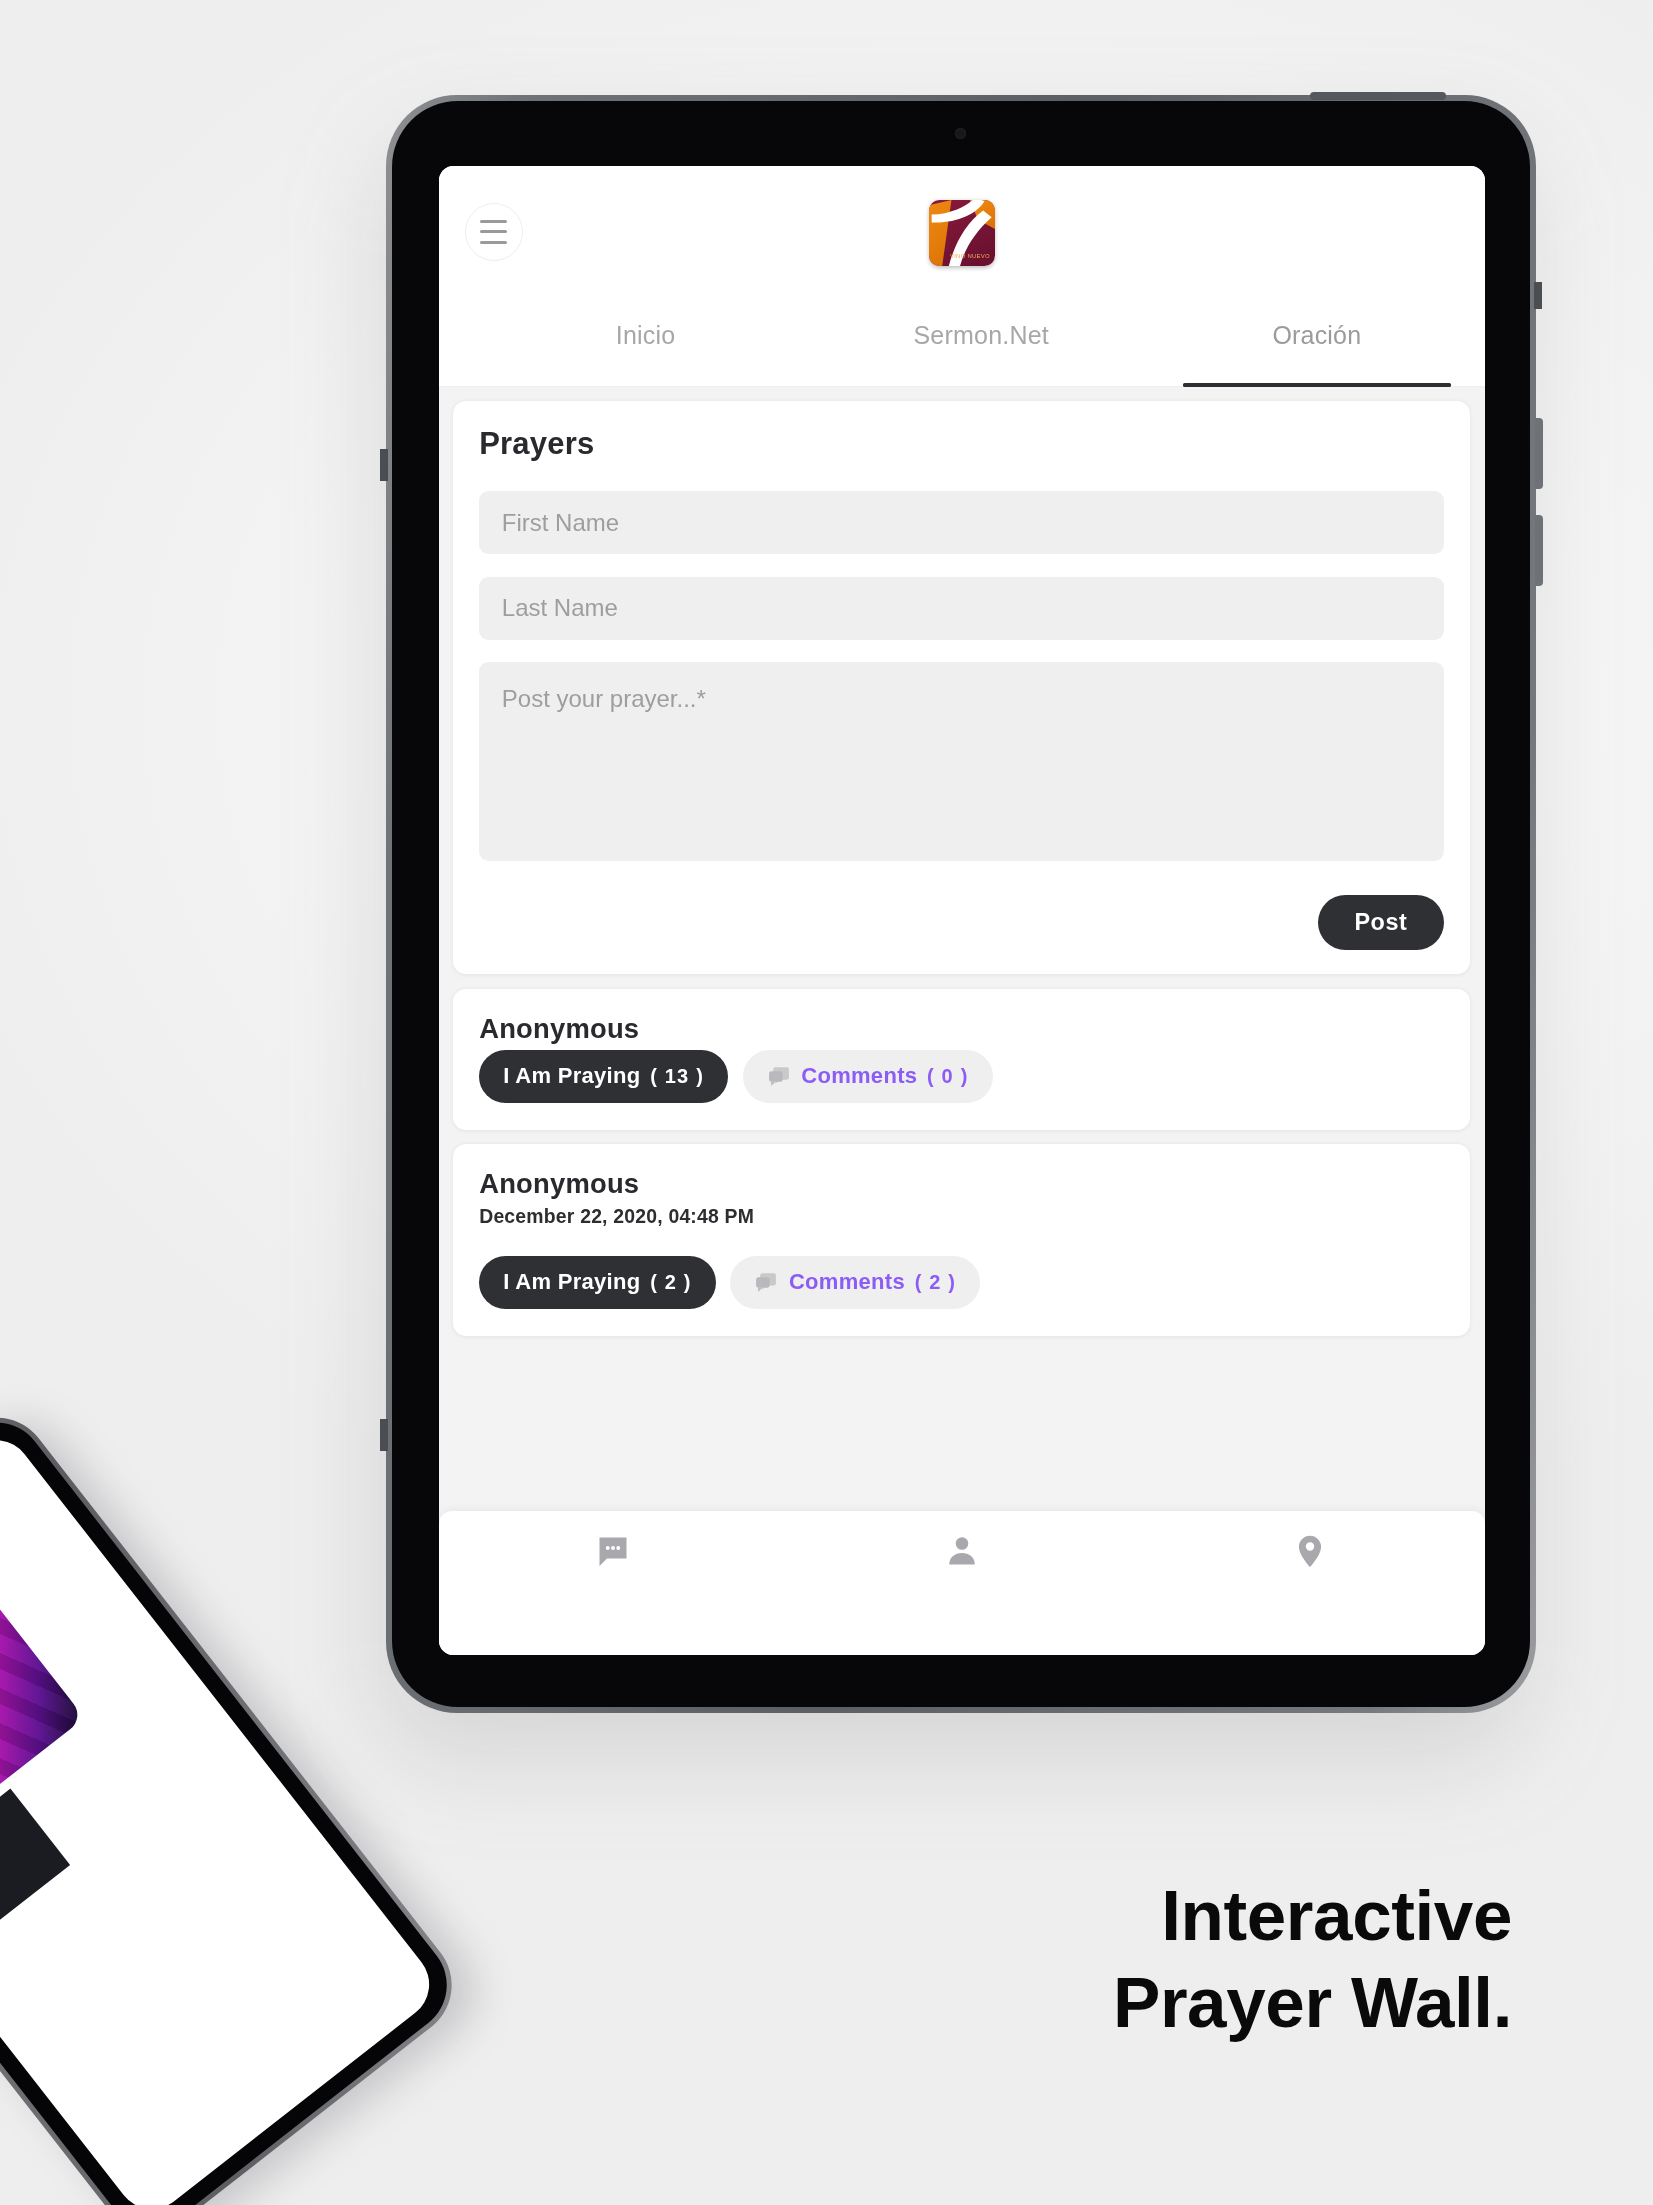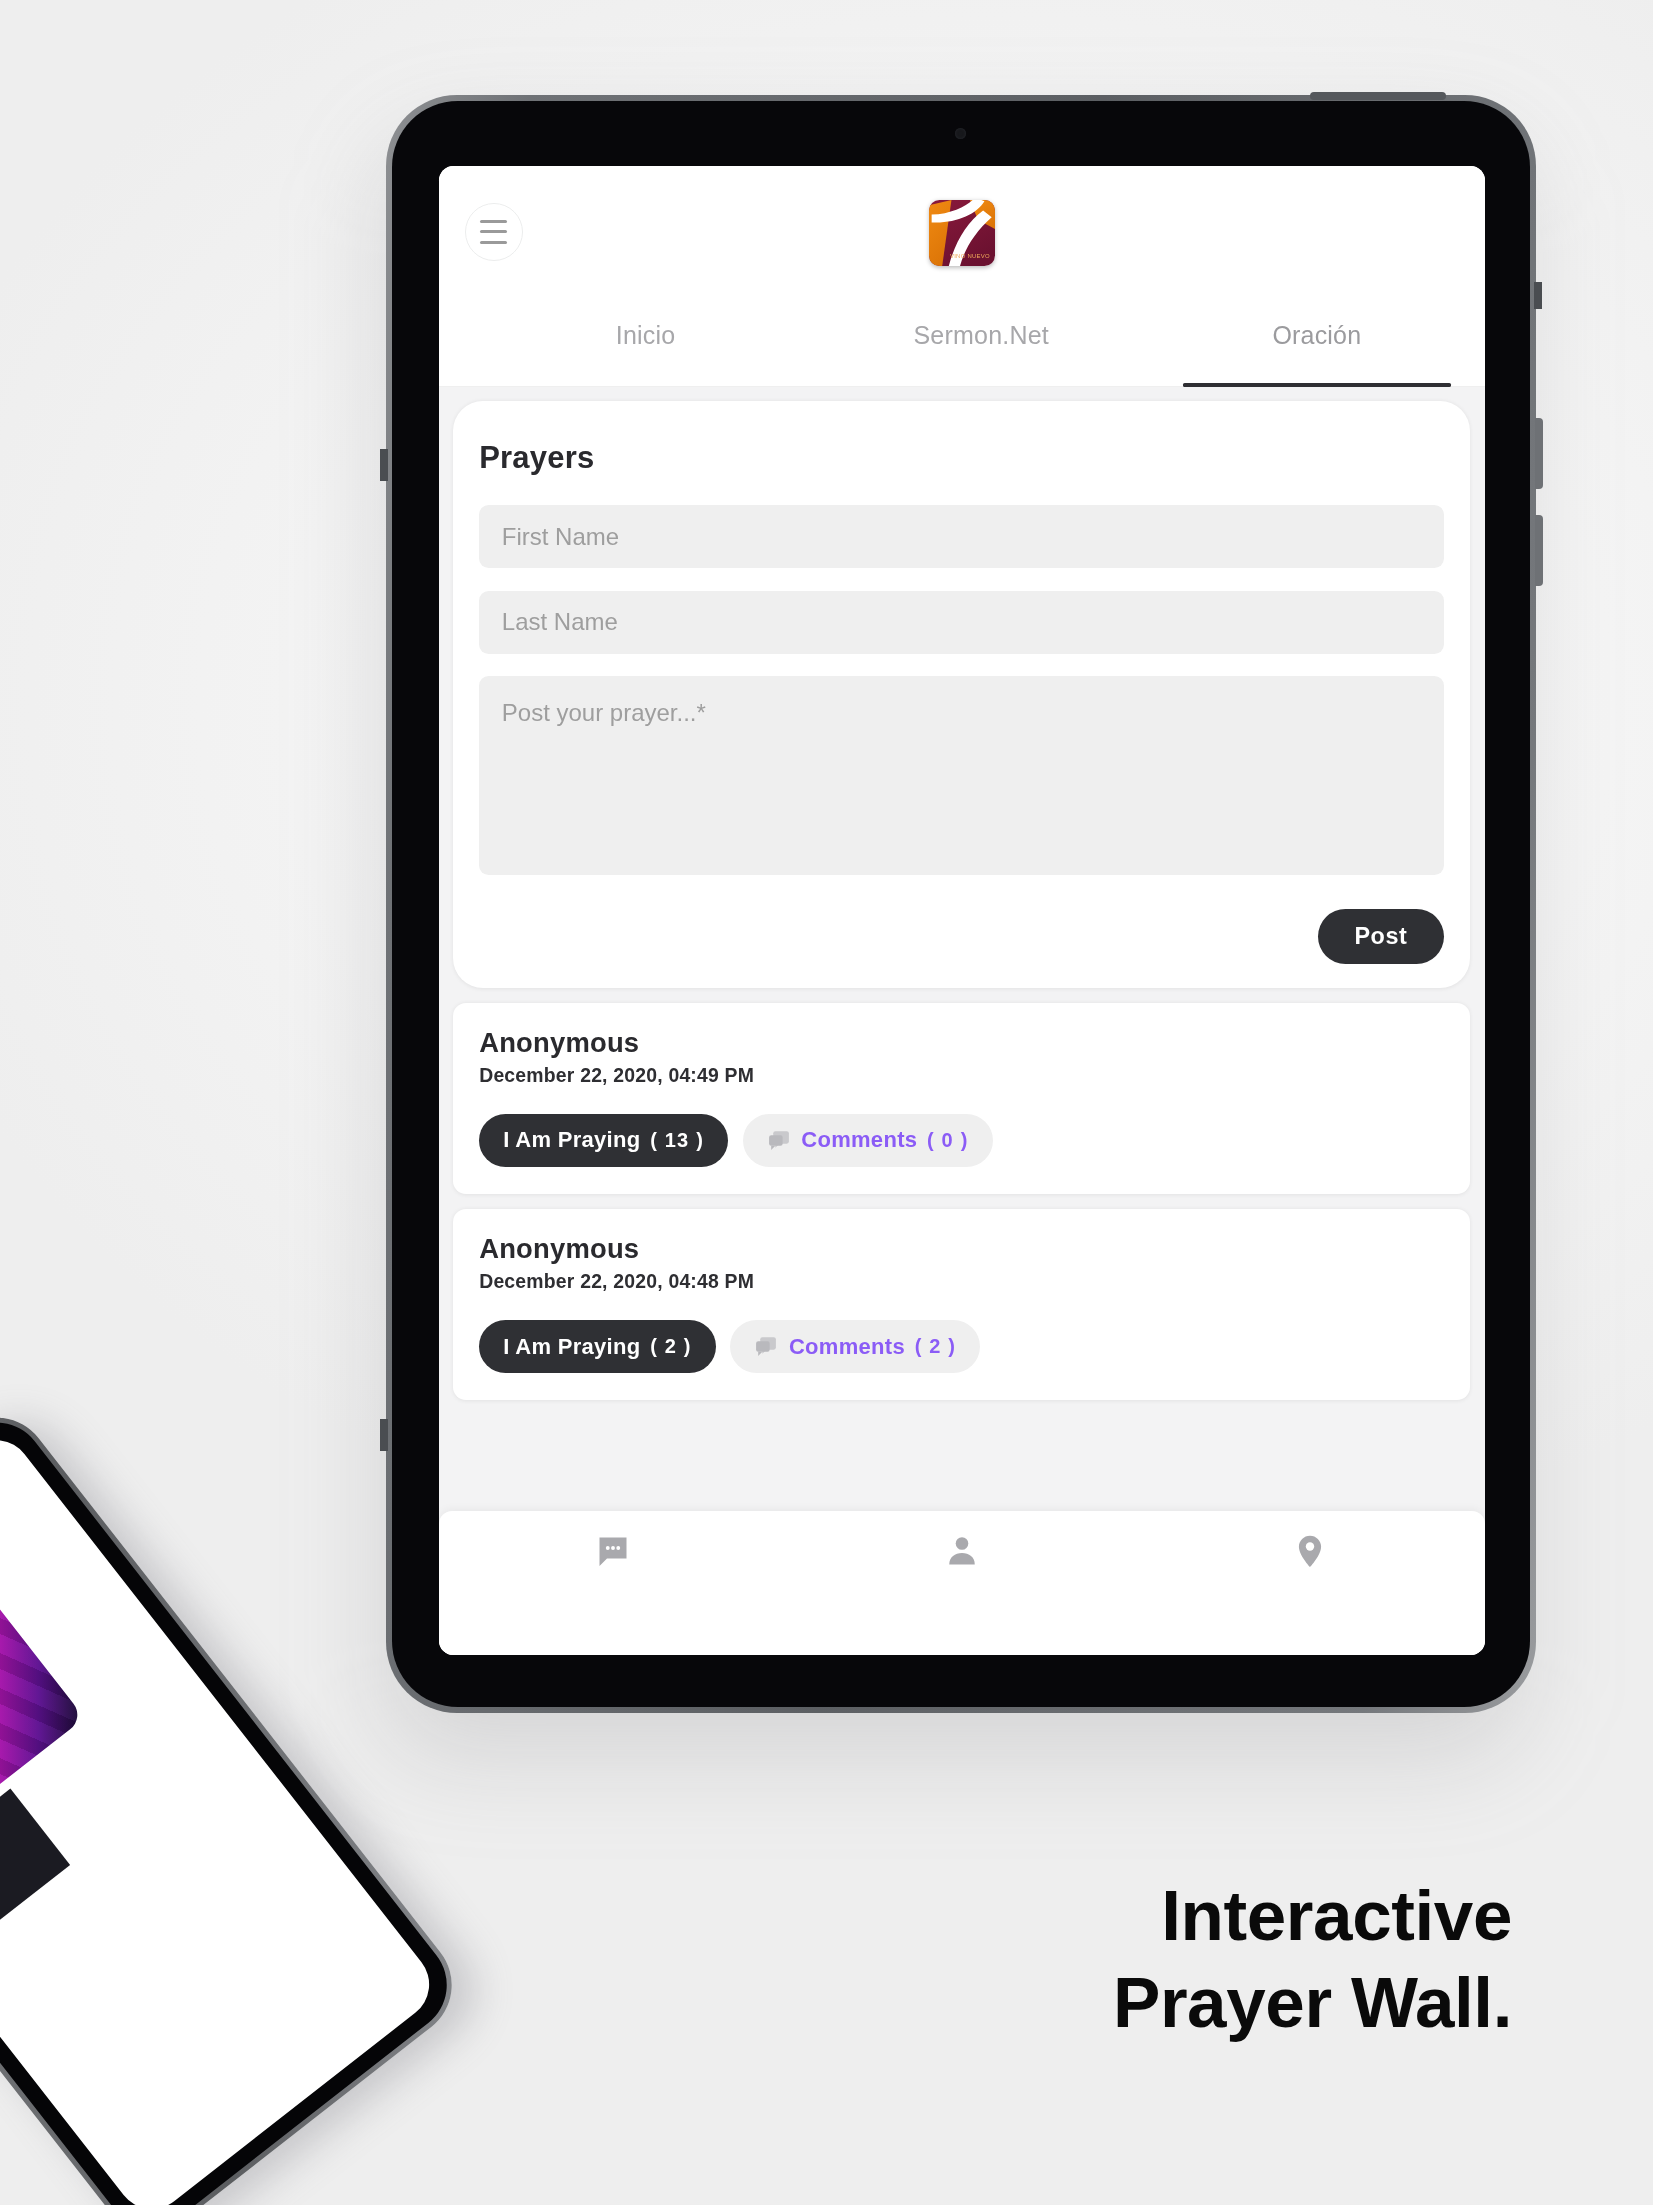--- a/index.html
+++ b/index.html
@@ -217,21 +217,21 @@
   }
 
   .card {
     background: #ffffff;
     border-radius: 13px;
     box-shadow: 0 0.8px 4px rgba(0,0,0,0.07);
     margin-bottom: 14.5px;
   }
 
   
-  .form-card { padding: 39px 26px 24px 26px; border-radius: 30px; }
+  .form-card { padding: 25px 26px 24px 26px; }
 
   .card-title {
     font-size: 31px;
     font-weight: bold;
     color: #2a2a2e;
     letter-spacing: 0.2px;
     margin-bottom: 29px;
   }
 
   .field {
@@ -495,21 +495,20 @@
 
           <textarea class="field-area" placeholder="Post your prayer...*" style=""></textarea>
 
           <div class="form-actions">
             <button class="post-button">Post</button>
           </div>
         </div>
 
         <div class="card prayer-card">
           <div class="prayer-name">Anonymous</div>
-          <div class="prayer-date">December 22, 2020, 04:49 PM</div>
           <div class="prayer-actions">
             <button class="chip chip-primary">
               <span>I Am Praying</span>
               <span class="count">( 13 )</span>
             </button>
             <button class="chip chip-muted">
               <span class="chat-glyph">
                 <svg viewBox="0 0 24 24" width="25" height="25">
                   <rect x="6" y="3" width="15" height="12" rx="2" fill="#c9c9cc"></rect>
                   <path d="M8 15 l0 4 l4 -4 z" fill="#c9c9cc"></path>

